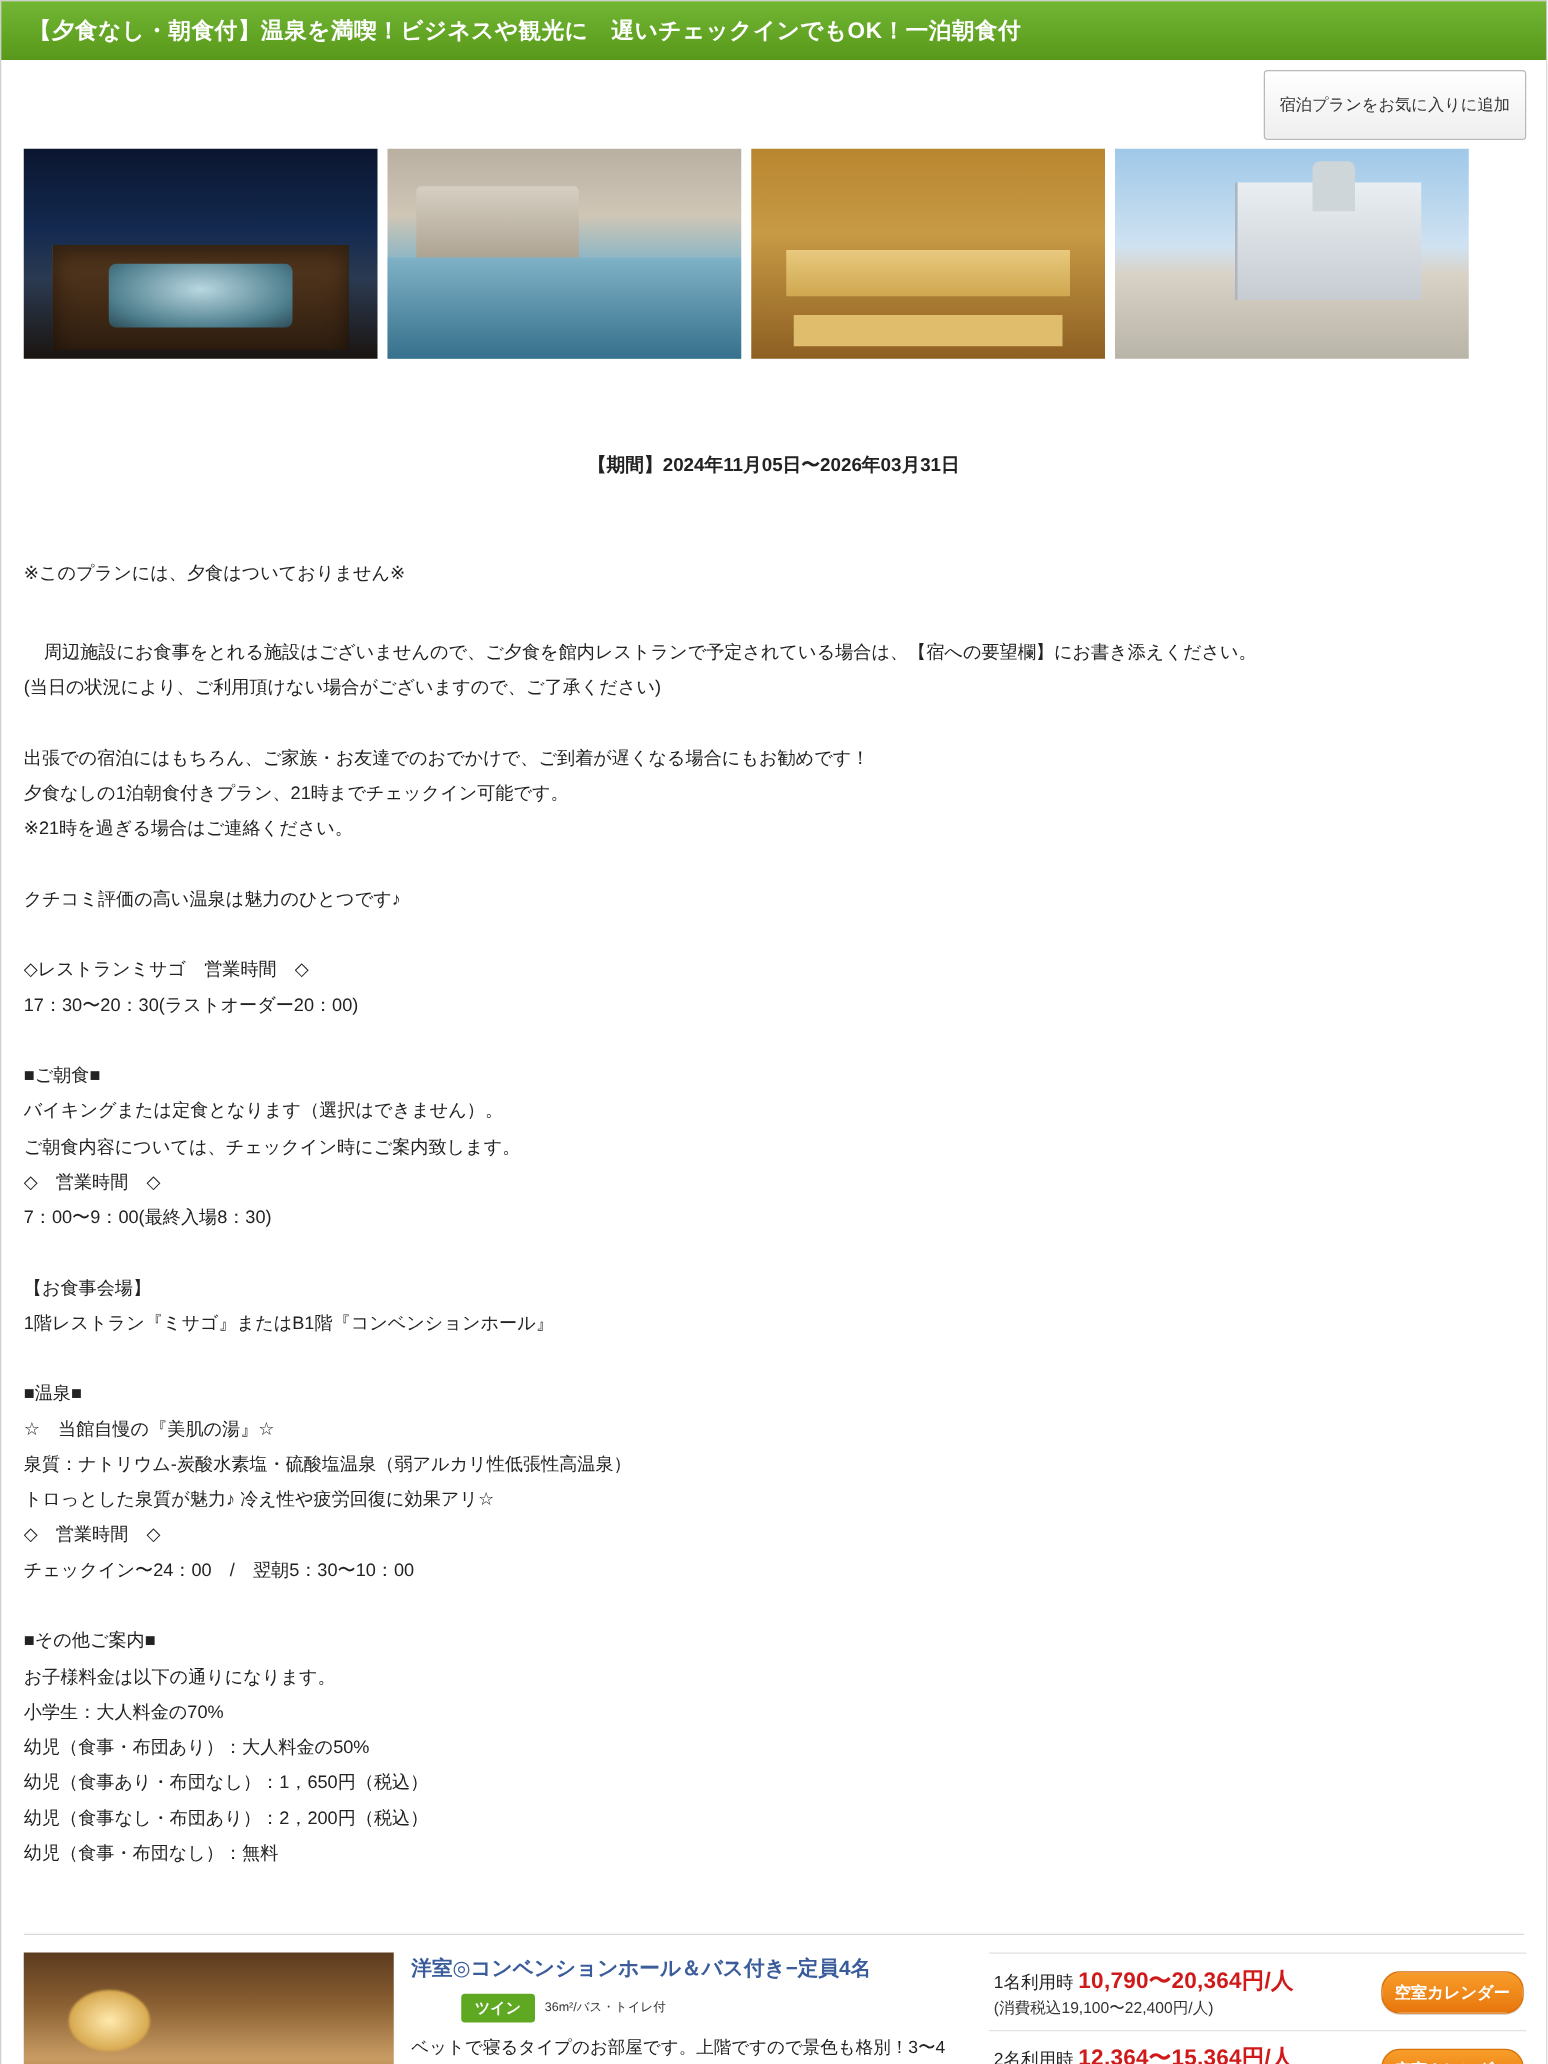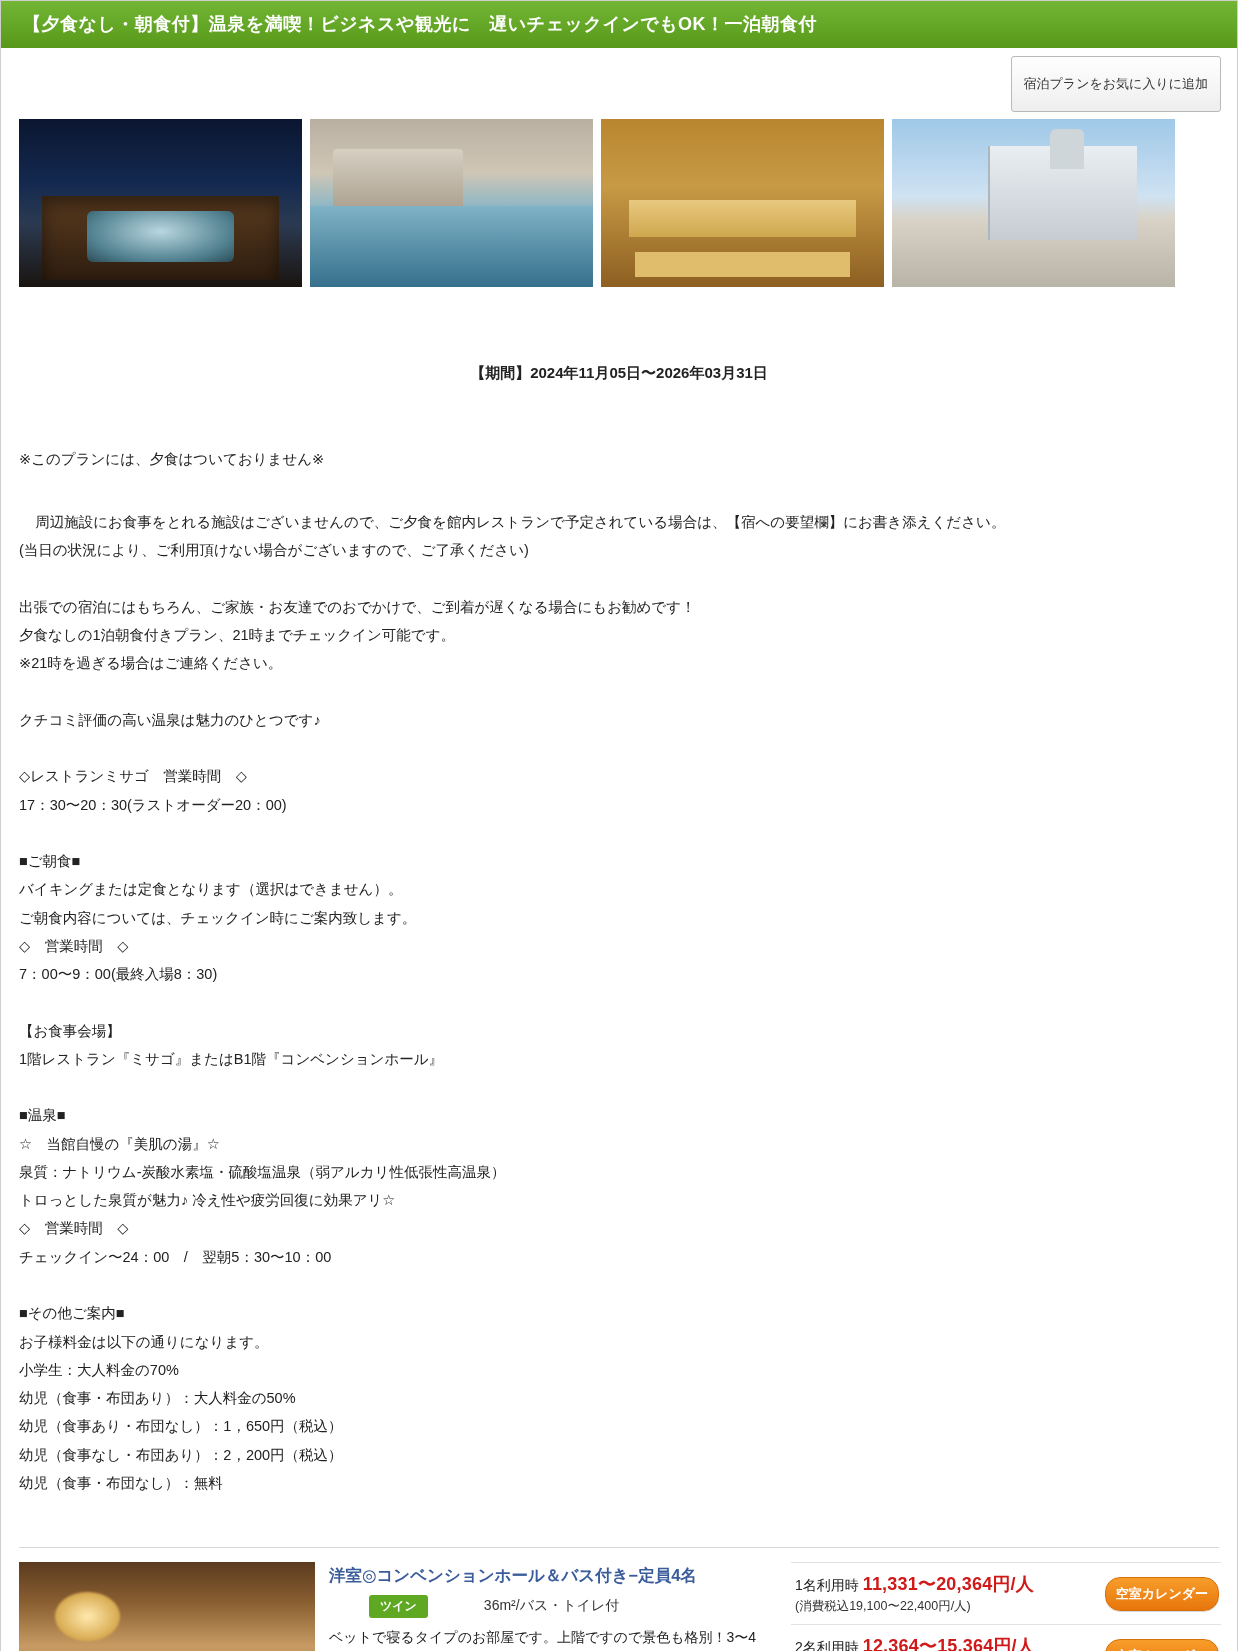--- a/index.html
+++ b/index.html
@@ -175,23 +175,22 @@
   .badge-green {
     background: #5fa822;
     color: #fff;
     font-size: 12px;
     font-weight: bold;
     padding: 3px 11px;
     border-radius: 3px;
     margin-left: 40px;
   }
   .room-spec {
-    font-size: 14px;
+    font-size: 10px;
     color: #333;
-    margin-left: 48px;
   }
   .room-desc {
     font-size: 14px;
     line-height: 1.75;
     color: #222;
     margin-bottom: 10px;
     white-space: pre-wrap;
   }
   
   .prices {
@@ -315,21 +314,21 @@
 ☆禁煙ルーム☆</div>
 
     </div>
 
     <div class="prices">
 
       <div class="price-row">
         <div class="price-left">
           <div class="price-main">
             <span>1名利用時</span>
-            <b>11,331〜20,364円/人</b>
+            <b>10,790〜20,364円/人</b>
           </div>
           <div class="price-sub">(消費税込19,100〜22,400円/人)</div>
         </div>
         <button class="cal-btn">空室カレンダー</button>
       </div>
 
       <div class="price-row">
         <div class="price-left">
           <div class="price-main">
             <span>2名利用時</span>

